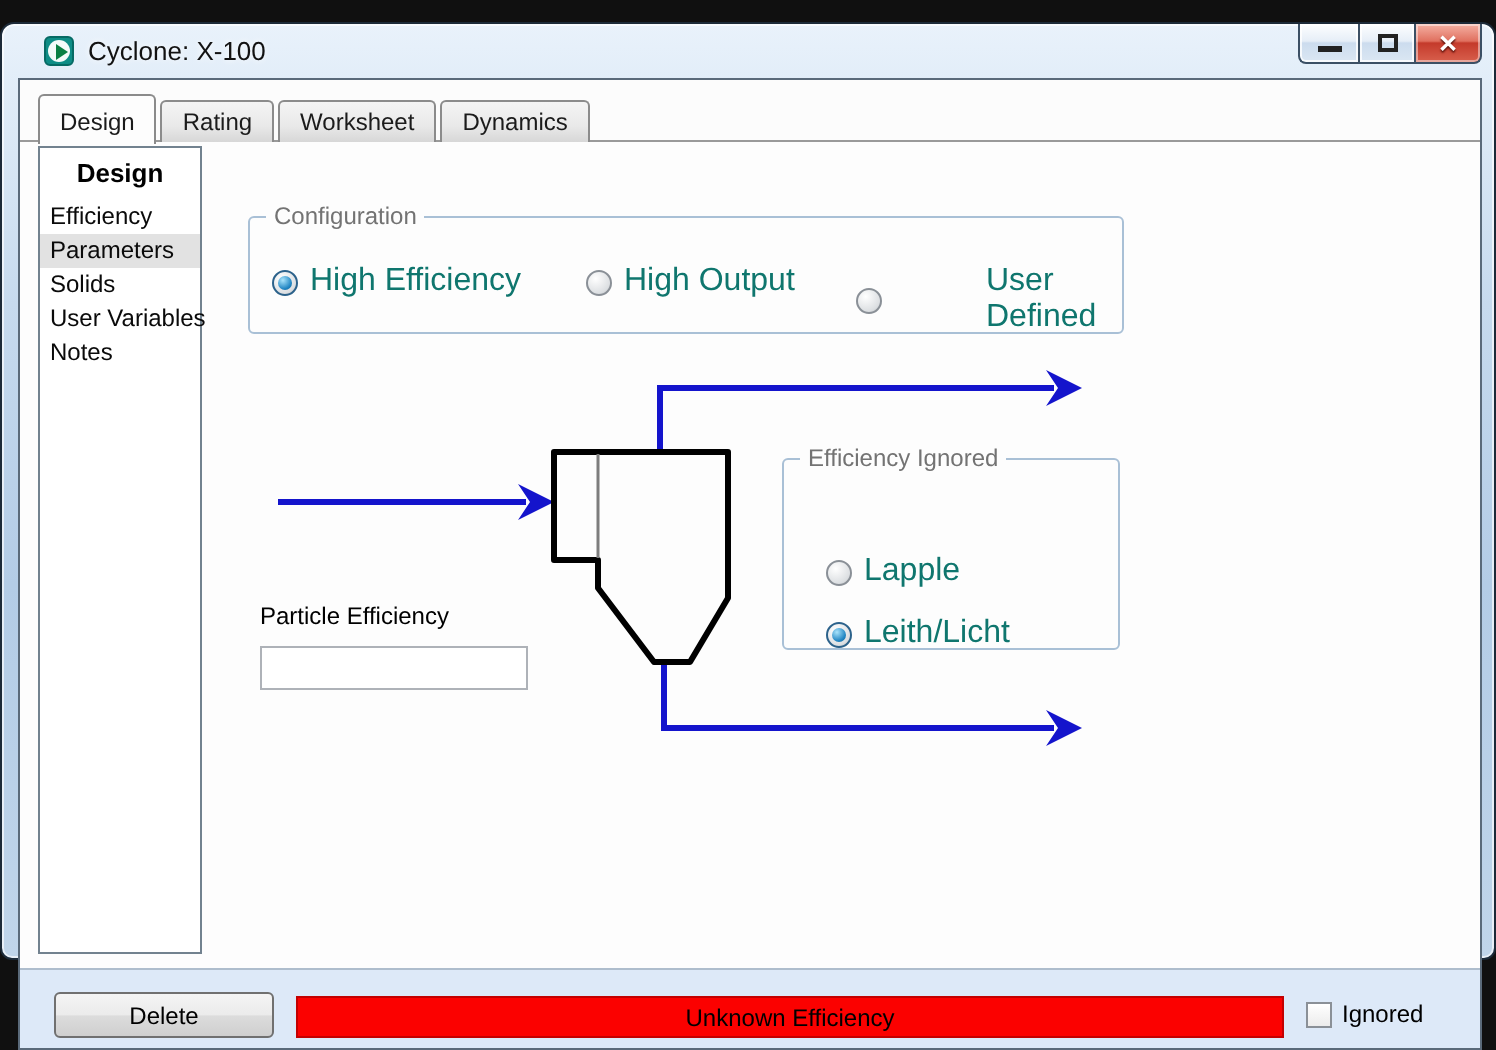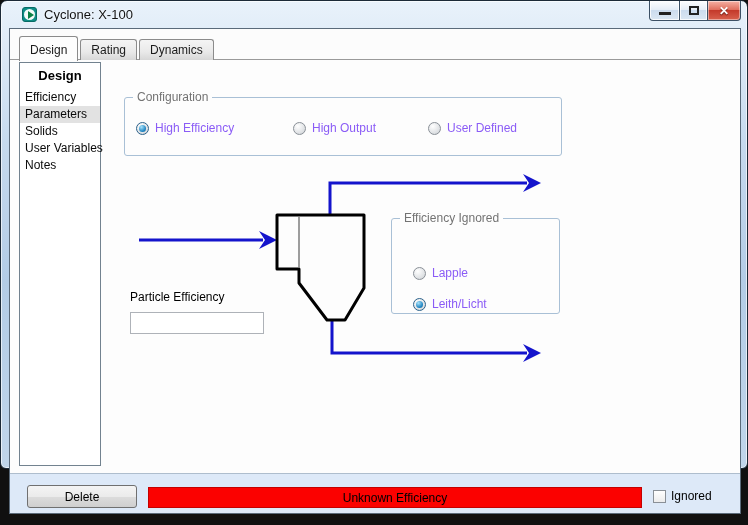--- a/index.html
+++ b/index.html
@@ -1,19 +1,19 @@
 <!DOCTYPE html>
 <html><head>
 <meta charset="utf-8">
 <style>
   * { margin:0; padding:0; box-sizing:border-box; }
   html,body { width:748px; height:525px; background:#101010; overflow:hidden;
     font-family:"Liberation Sans", sans-serif; }
 
-  .window { position:absolute; left:0; top:0; width:748px; height:469px;
+  .window { position:absolute; left:0; top:11px; width:748px; height:469px;
     border-radius:7px 7px 6px 6px;
     background:linear-gradient(#e9f2fb, #c6daee 30%, #b3cce6 60%, #c0d5ea);
     border:1px solid #1c2a38;
     box-shadow:inset 0 0 0 1px rgba(255,255,255,.65); }
 
   
   .titlebar { position:absolute; left:0; top:0; right:0; height:27px; }
   .app-icon { position:absolute; left:21px; top:6px; width:15px; height:15px;
     background:#0e8d86; border-radius:3px; border:1px solid #066a64;
     display:flex; align-items:center; justify-content:center; }
@@ -68,21 +68,21 @@
   .gb-eff    { left:381px; top:158px; width:169px; height:96px; }
 
   
   .radio-row { position:absolute; display:flex; align-items:center; }
   .radio { width:13px; height:13px; border-radius:50%; border:1px solid #8a9097;
     background:radial-gradient(circle at 35% 30%, #ffffff, #dcdfe2 70%, #b9bdc1);
     margin-right:6px; position:relative; flex:none; }
   .radio.checked { border-color:#2c628b; }
   .radio.checked::after { content:""; position:absolute; left:2px; top:2px; width:7px; height:7px;
     border-radius:50%; background:radial-gradient(circle at 35% 30%, #a8e3fb, #2286c3 65%, #0b5e93); }
-  .radio-label { font-size:12px; color:#8b5cf6; }
+  .radio-label { font-size:16px; color:#0f766e; }
 
   .checkbox { width:13px; height:13px; border:1px solid #8a9097; background:linear-gradient(#fff,#ececec);
     margin-right:5px; flex:none; }
 
   
   .pe-label { position:absolute; left:120px; top:230px; font-size:12px; color:#000; }
   .pe-input { position:absolute; left:120px; top:252px; width:134px; height:22px;
     border:1px solid #aeb2b8; background:#fff; font-size:12px; padding:0 4px;
     font-family:"Liberation Sans", sans-serif; }
 
@@ -124,20 +124,21 @@
           <span class="glyph-close">✕</span>
         </div>
     </div>
   </div>
 
   <div class="client">
 
     <div class="tabstrip">
       <div class="tab active">Design</div>
       <div class="tab">Rating</div>
+      <div class="tab">Worksheet</div>
       <div class="tab">Dynamics</div>
     </div>
     <div class="tabline"></div>
 
     <div class="page">
 
       <div class="sidebar">
         <div class="sidebar-header">Design</div>
         <div class="side-item">Efficiency</div>
         <div class="side-item selected">Parameters</div>
@@ -149,21 +150,21 @@
       <div class="groupbox gb-config">
         <div class="legend">Configuration</div>
         <div class="radio-row" style="left:11px; top:23px;">
           <span class="radio checked"></span>
           <span class="radio-label">High Efficiency</span>
         </div>
         <div class="radio-row" style="left:168px; top:23px;">
           <span class="radio"></span>
           <span class="radio-label">High Output</span>
         </div>
-        <div class="radio-row" style="left:303px; top:23px;">
+        <div class="radio-row" style="left:303px; top:23px;gap:46px;">
           <span class="radio"></span>
           <span class="radio-label">User Defined</span>
         </div>
       </div>
 
       <svg class="diagram" viewBox="0 0 732 446" xmlns="http://www.w3.org/2000/svg">
 
         <line x1="129" y1="180" x2="253" y2="180" stroke="#1414cc" stroke-width="3"></line>
         <path d="M249,171 L267,180 L249,189 L255,180 Z" fill="#1414cc"></path>
 

